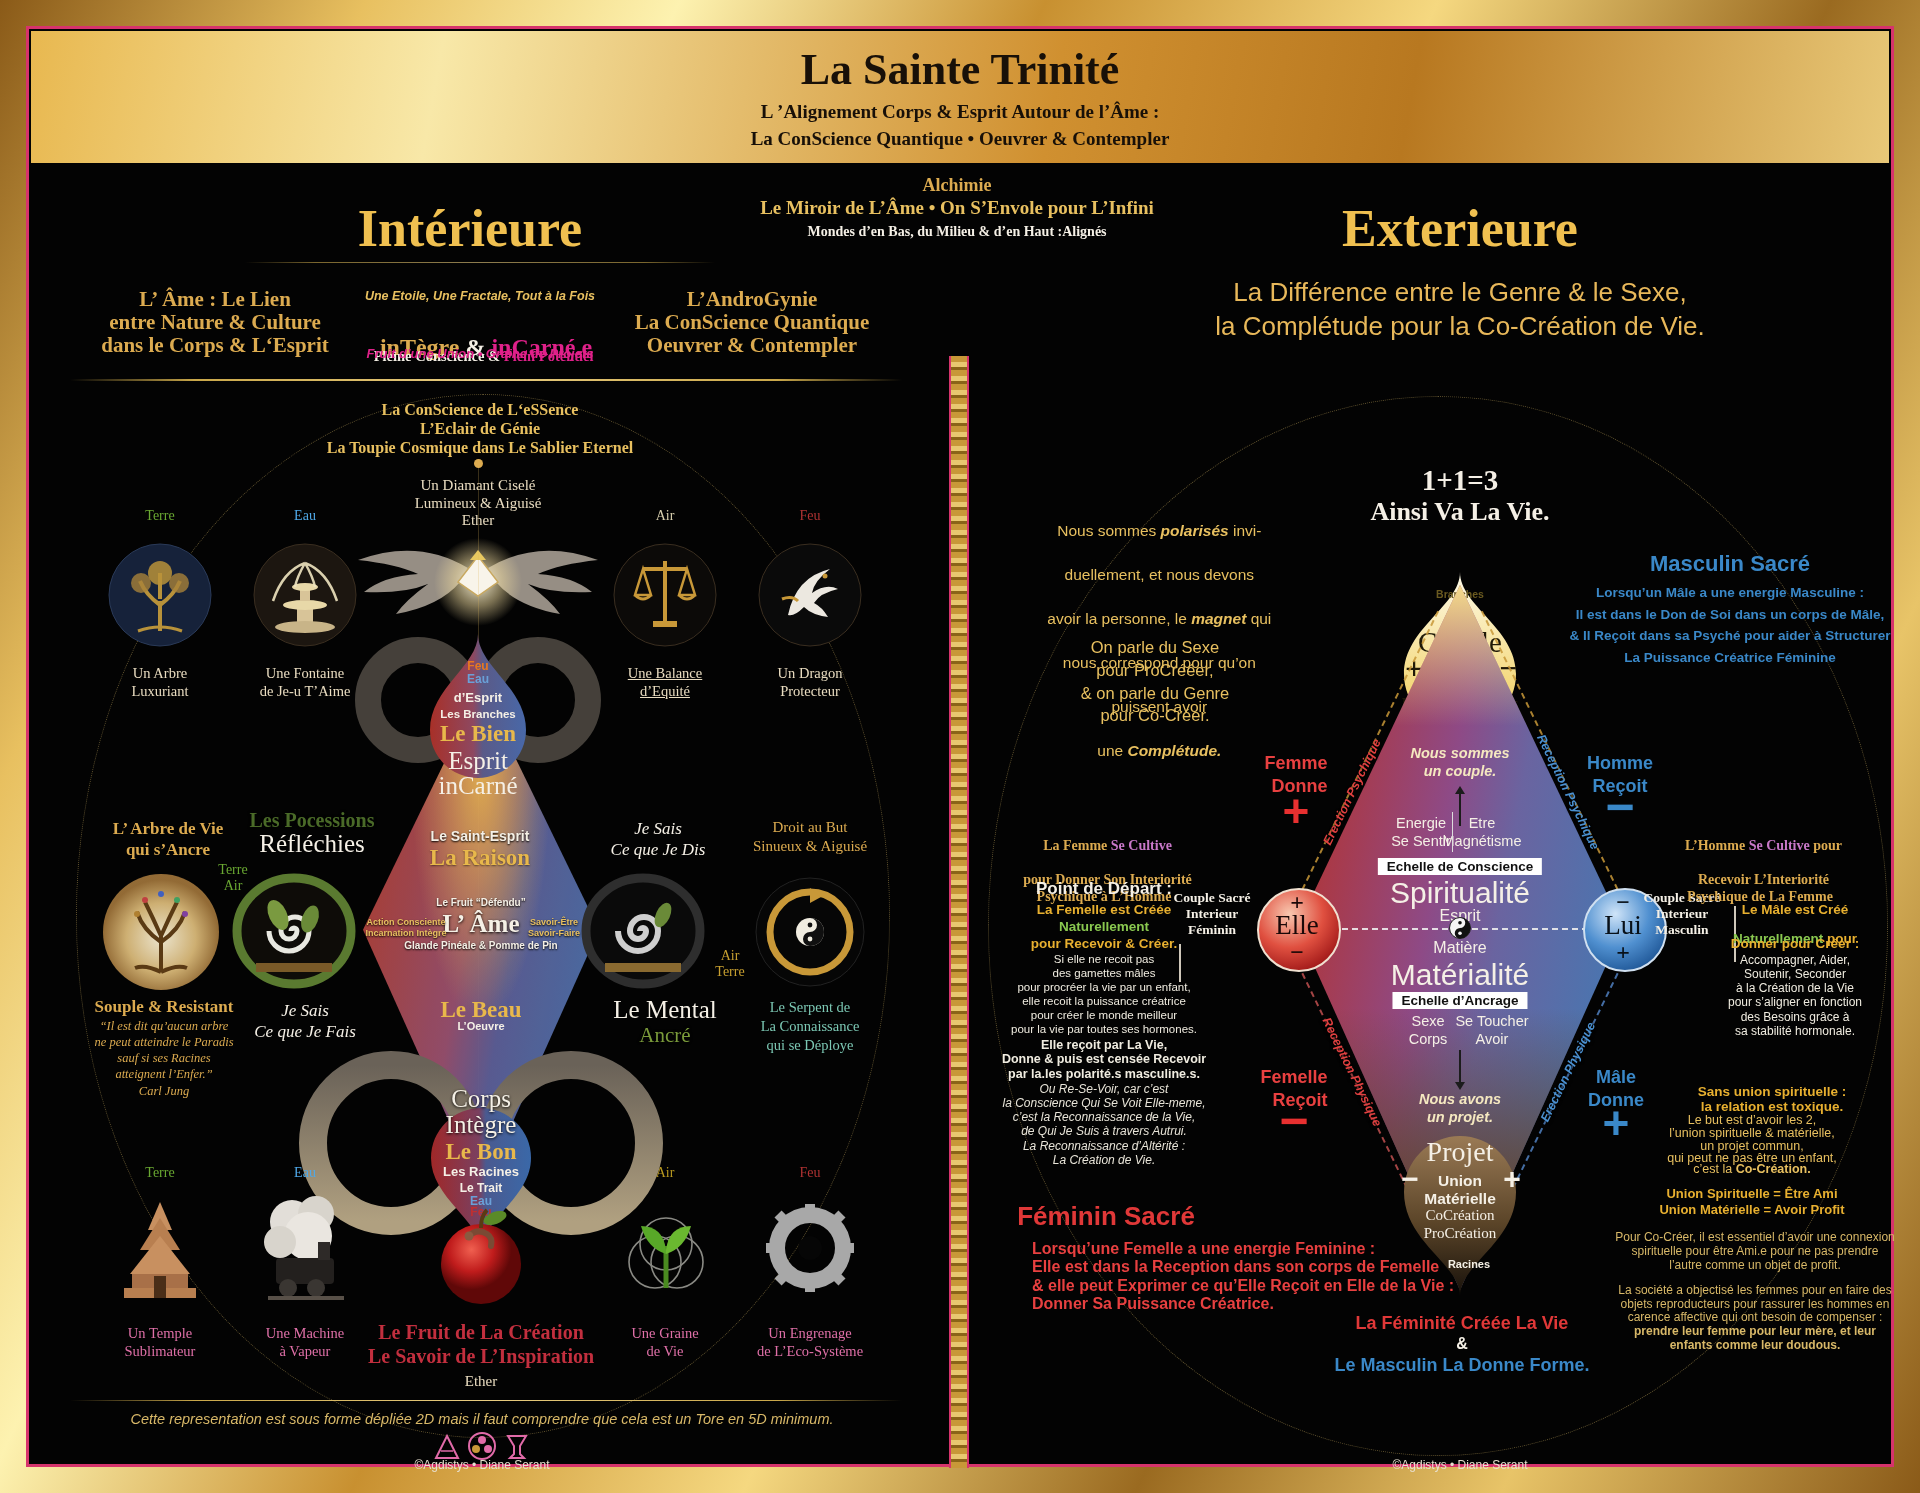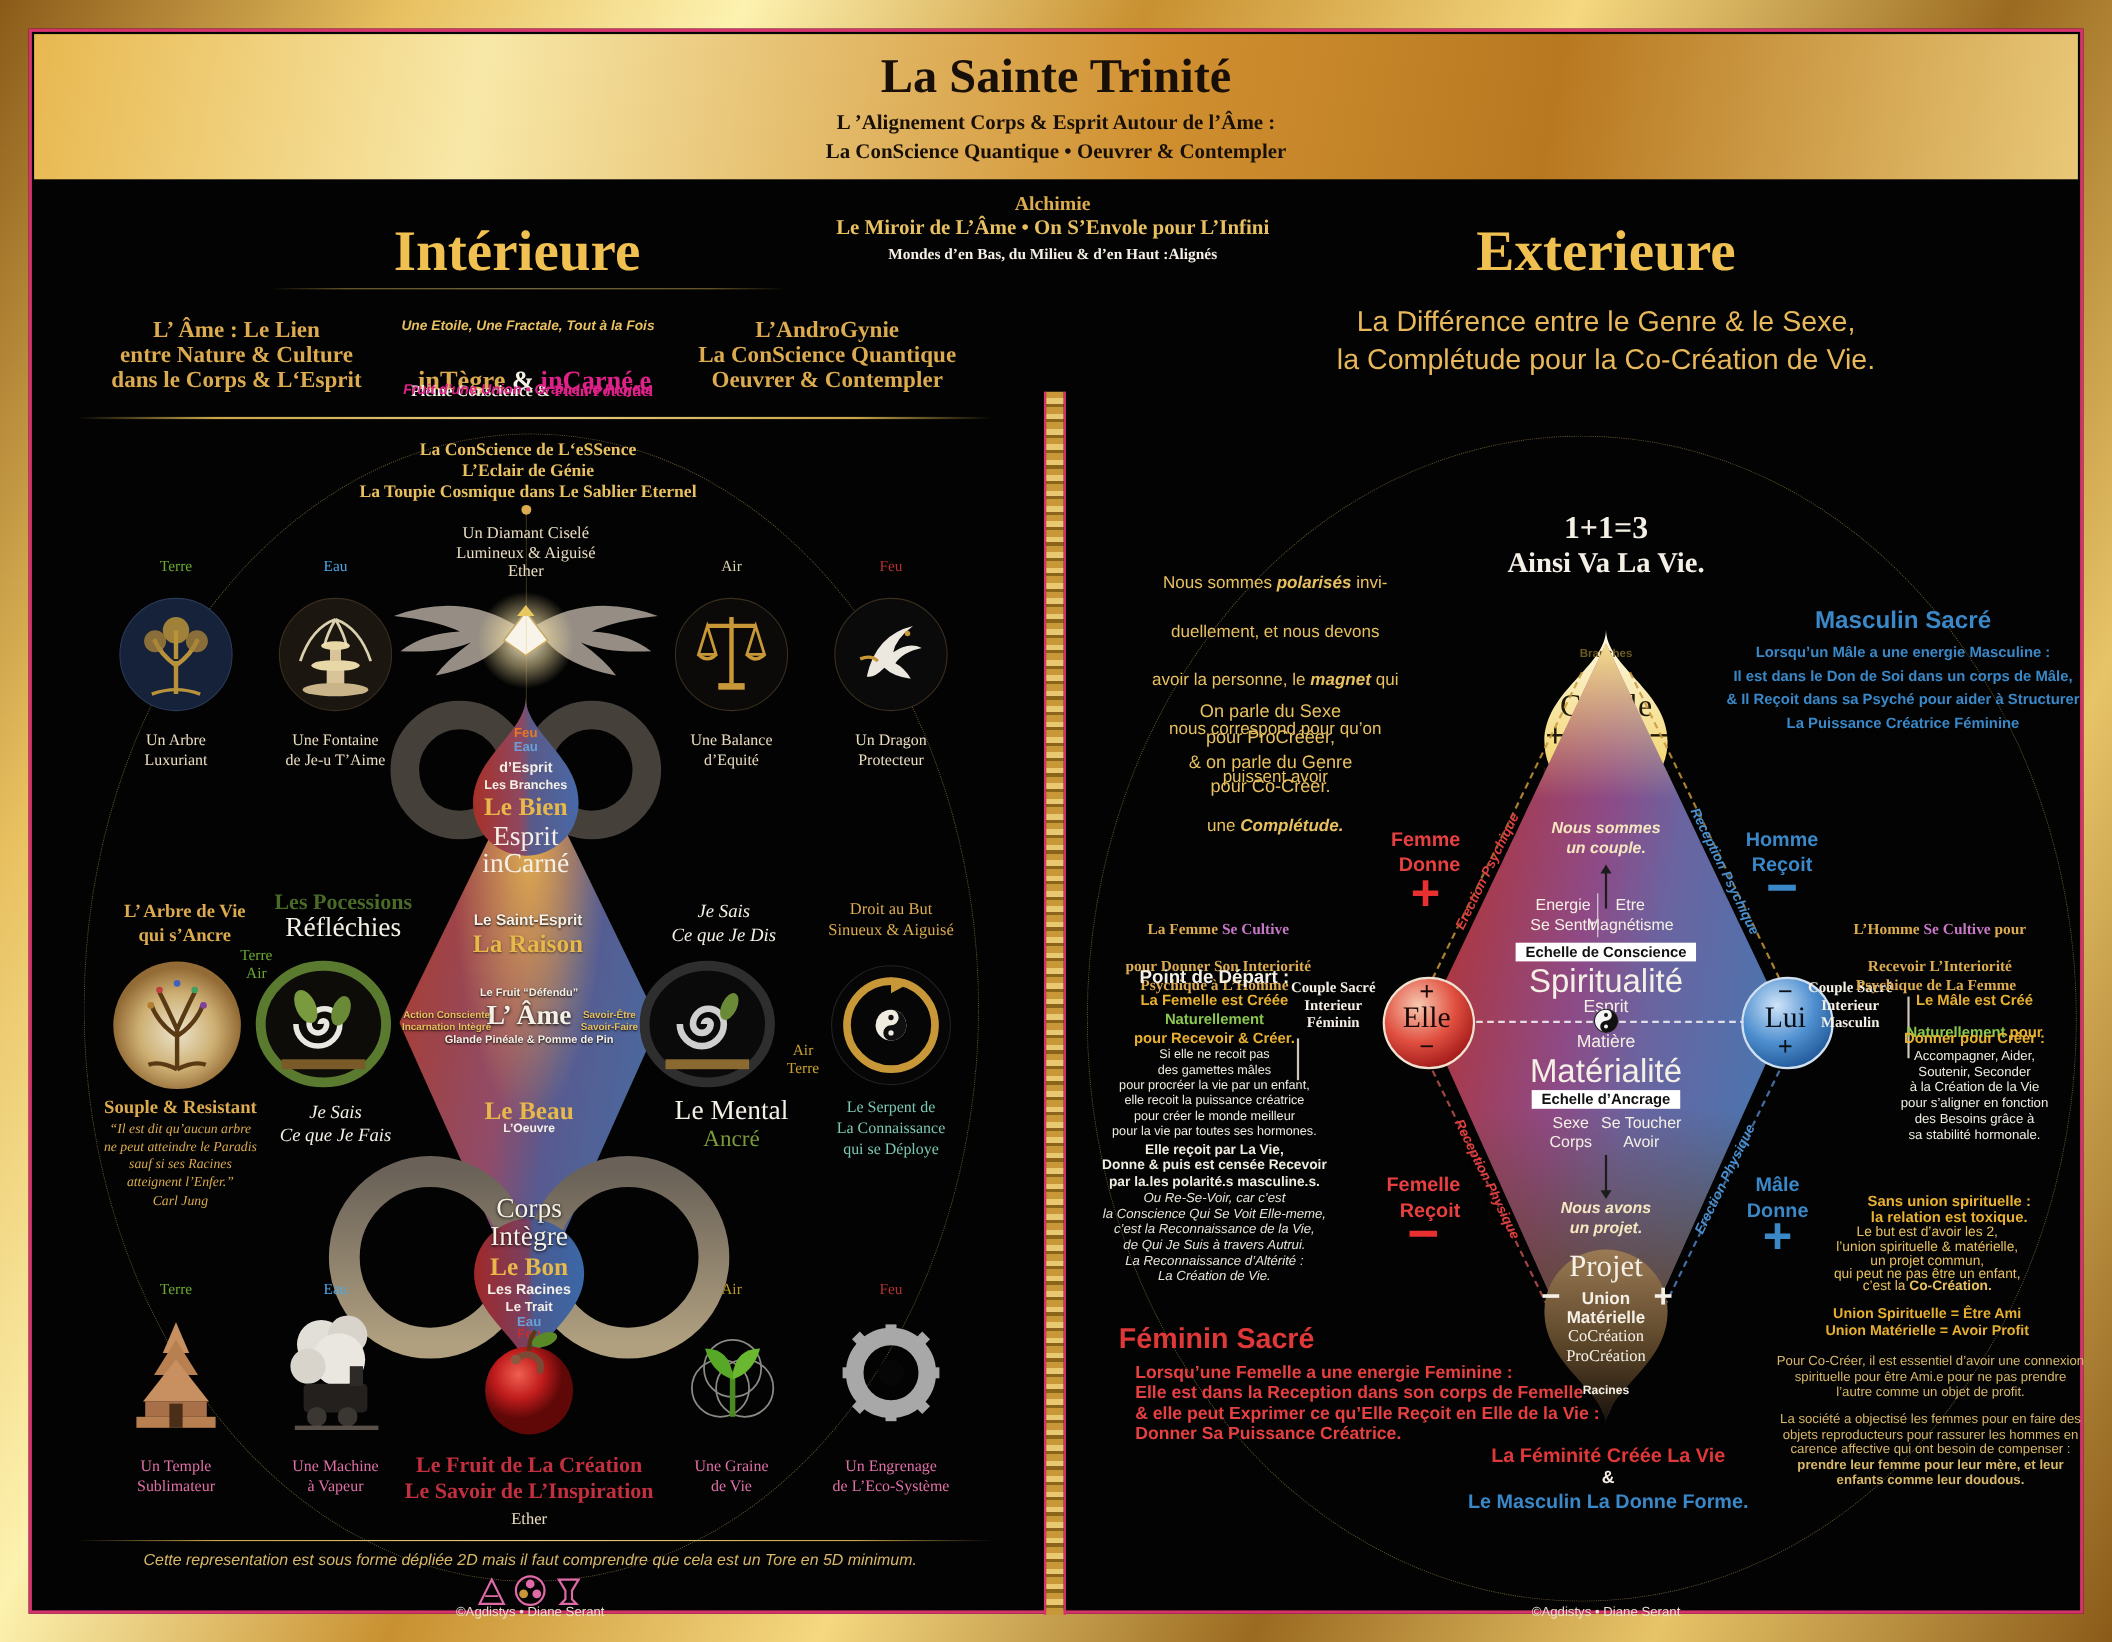--- a/index.html
+++ b/index.html
@@ -130,21 +130,21 @@
     <circle cx="130" cy="52" r="44" fill="url(#glow)"></circle>
     <polygon points="130,26 150,52 130,66 110,52" fill="#f8f4ea" stroke="#c8a860" stroke-width="1.5"></polygon>
     <polygon points="122,30 130,20 138,30" fill="#e8c860"></polygon>
   </svg>
 </div>
 
 <div class="c serif cream" style="left:160px;top:664px;font-size:14.5px;">Un Arbre
 Luxuriant</div>
 <div class="c serif cream" style="left:305px;top:664px;font-size:14.5px;">Une Fontaine
 de Je-u T’Aime</div>
-<div class="c serif cream" style="left:665px;top:664px;font-size:14.5px;">Une Balance
+<div class="c serif cream" style="left:665px;top:664px;font-size:14.5px;text-decoration:underline;">Une Balance
 d’Equité</div>
 <div class="c serif cream" style="left:810px;top:664px;font-size:14.5px;">Un Dragon
 Protecteur</div>
 
 <div class="abs" style="left:478px;top:466px;width:1px;height:784px;background:rgba(220,180,90,.25);"></div>
 
 <div class="abs" style="left:343px;top:635px;">
   <svg width="270" height="130">
         <circle cx="75" cy="65" r="50" fill="none" stroke="#45403a" stroke-width="26"></circle>
         <circle cx="195" cy="65" r="50" fill="none" stroke="#45403a" stroke-width="26"></circle>
@@ -592,21 +592,21 @@
   <path d="M62,170 C62,138 118,116 118,66 A56,56 0 1,0 6,66 C6,116 62,138 62,170 Z" fill="url(#gp)"></path>
       </svg>
 </div>
 <div class="c serif wh" style="left:1460px;top:1138px;font-size:28px;line-height:1;">Projet</div>
 <div class="c sans b wh" style="left:1460px;top:1172px;font-size:15.5px;line-height:1.15;">Union
 Matérielle</div>
 <div class="c serif wh" style="left:1460px;top:1208px;font-size:15px;line-height:1;">CoCréation</div>
 <div class="c serif wh" style="left:1460px;top:1226px;font-size:15px;line-height:1;">ProCréation</div>
 <div class="c sans b wh" style="left:1410px;top:1164px;font-size:30px;line-height:1;">−</div>
 <div class="c sans b wh" style="left:1512px;top:1164px;font-size:30px;line-height:1;">+</div>
-<div class="c sans b wh" style="left:1460px;top:1258px;font-size:11px;">Racines</div>
+<div class="c sans b wh" style="left:1460px;top:1258px;font-size:11px;padding-left:18px;">Racines</div>
 
 <div class="c sans b" style="left:1106px;top:1200px;font-size:26px;color:#e03838;">Féminin Sacré</div>
 <div class="l sans b" style="left:1032px;top:1240px;font-size:16px;color:#e84040;line-height:1.15;white-space:pre;">Lorsqu’une Femelle a une energie Feminine :
 Elle est dans la Reception dans son corps de Femelle
 &amp; elle peut Exprimer ce qu’Elle Reçoit en Elle de la Vie :
 Donner Sa Puissance Créatrice.</div>
 
 <div class="c sans b" style="left:1462px;top:1312px;font-size:18px;color:#e03838;">La Féminité Créée La Vie</div>
 <div class="c sans b wh" style="left:1462px;top:1334px;font-size:16px;">&amp;</div>
 <div class="c sans b" style="left:1462px;top:1354px;font-size:18px;color:#3a88c8;">Le Masculin La Donne Forme.</div>

